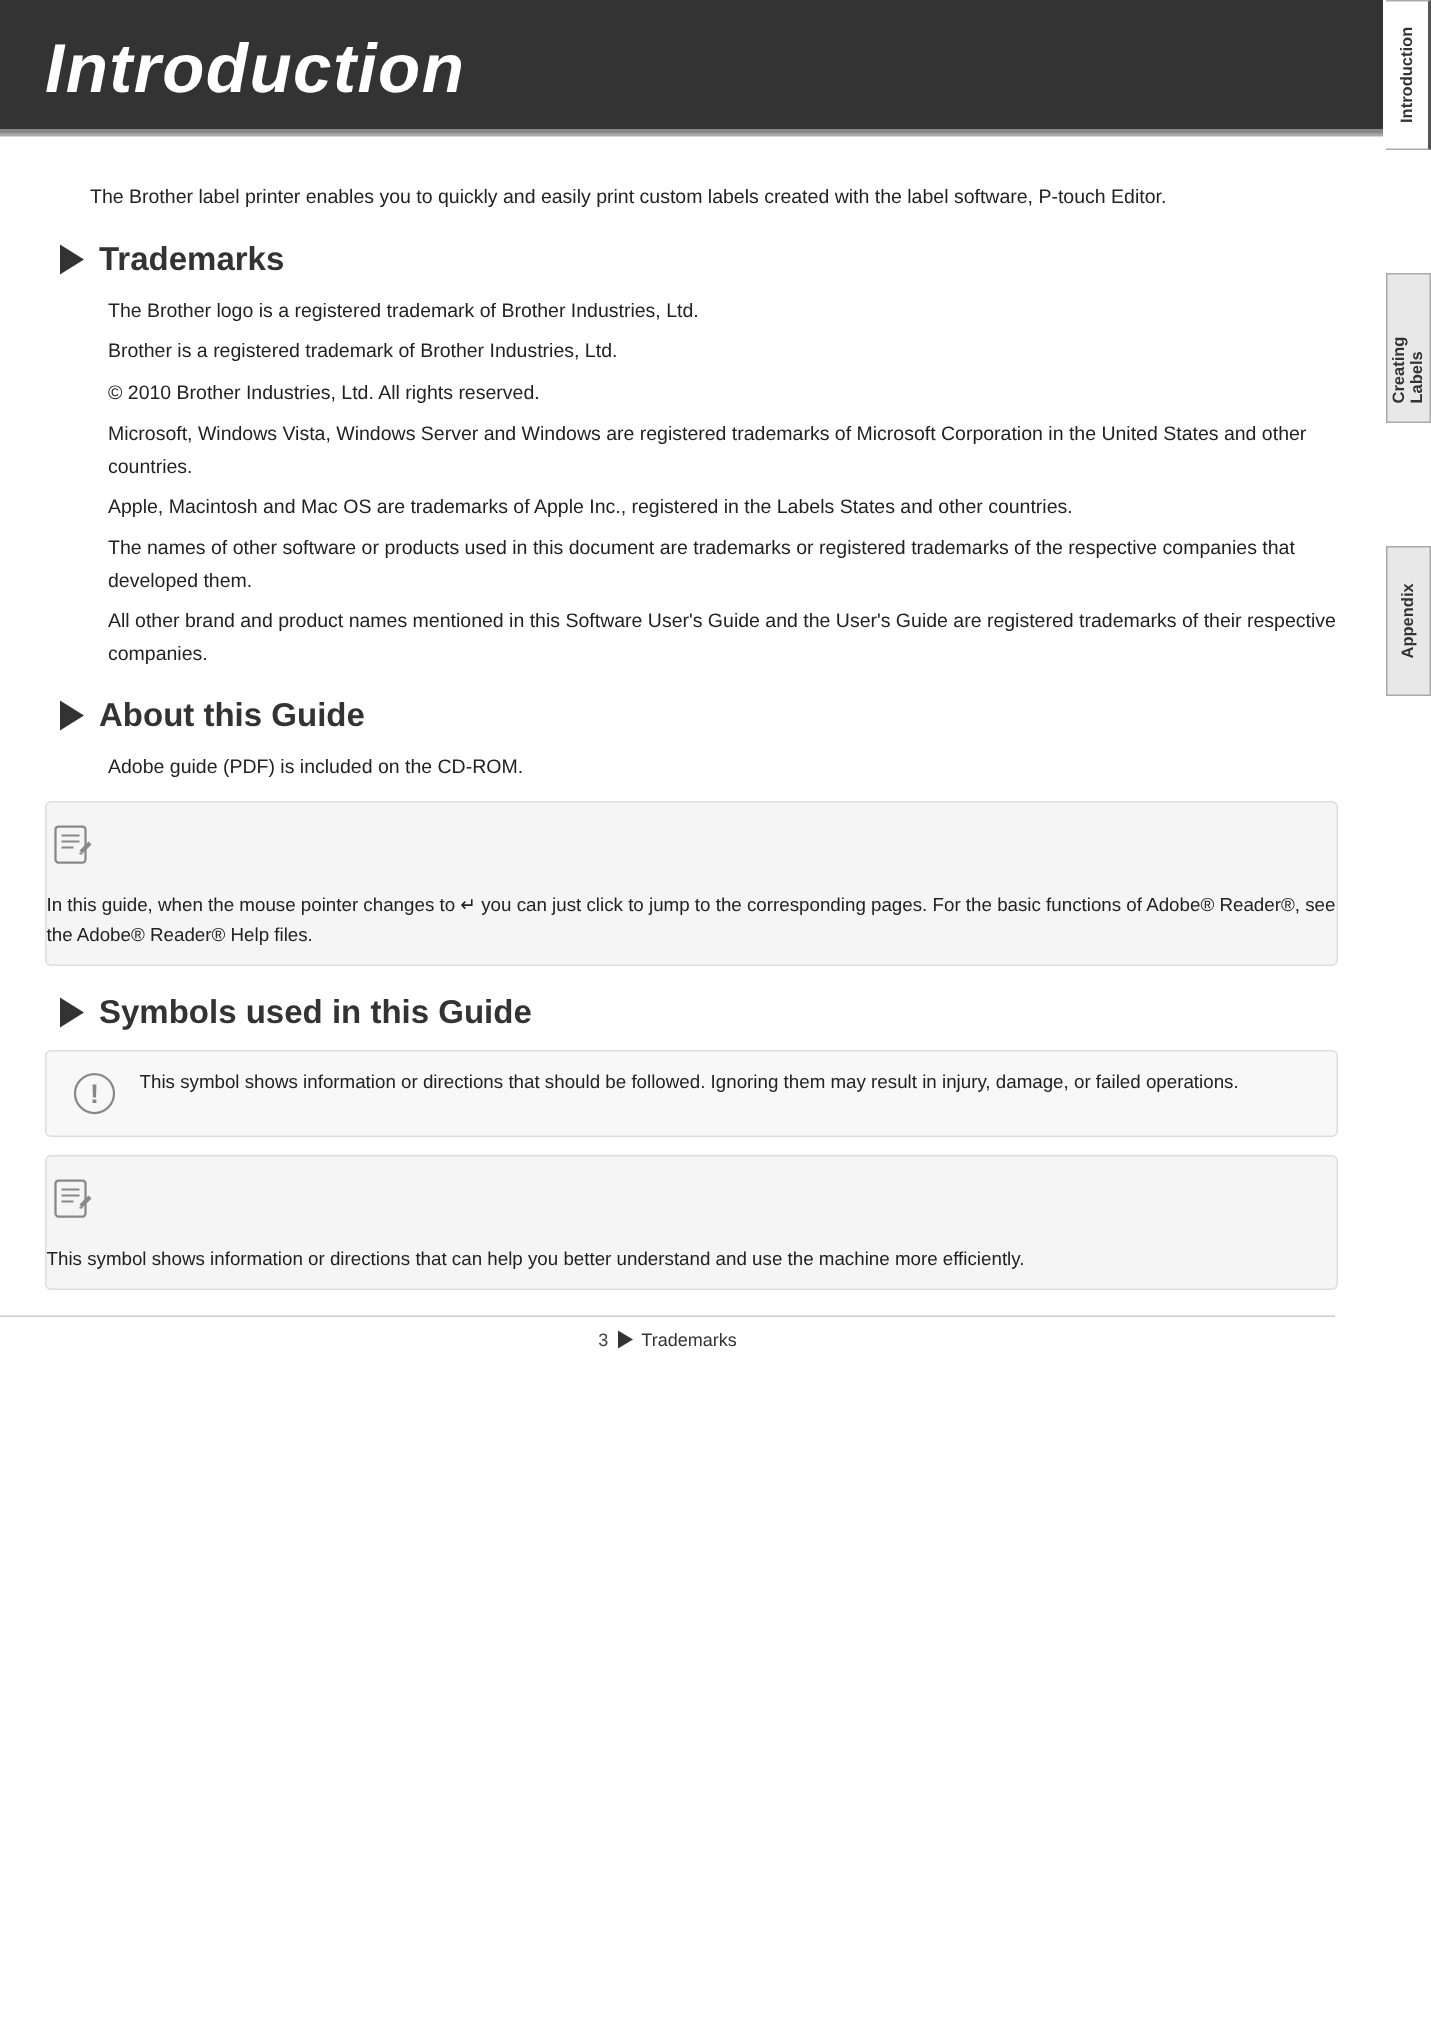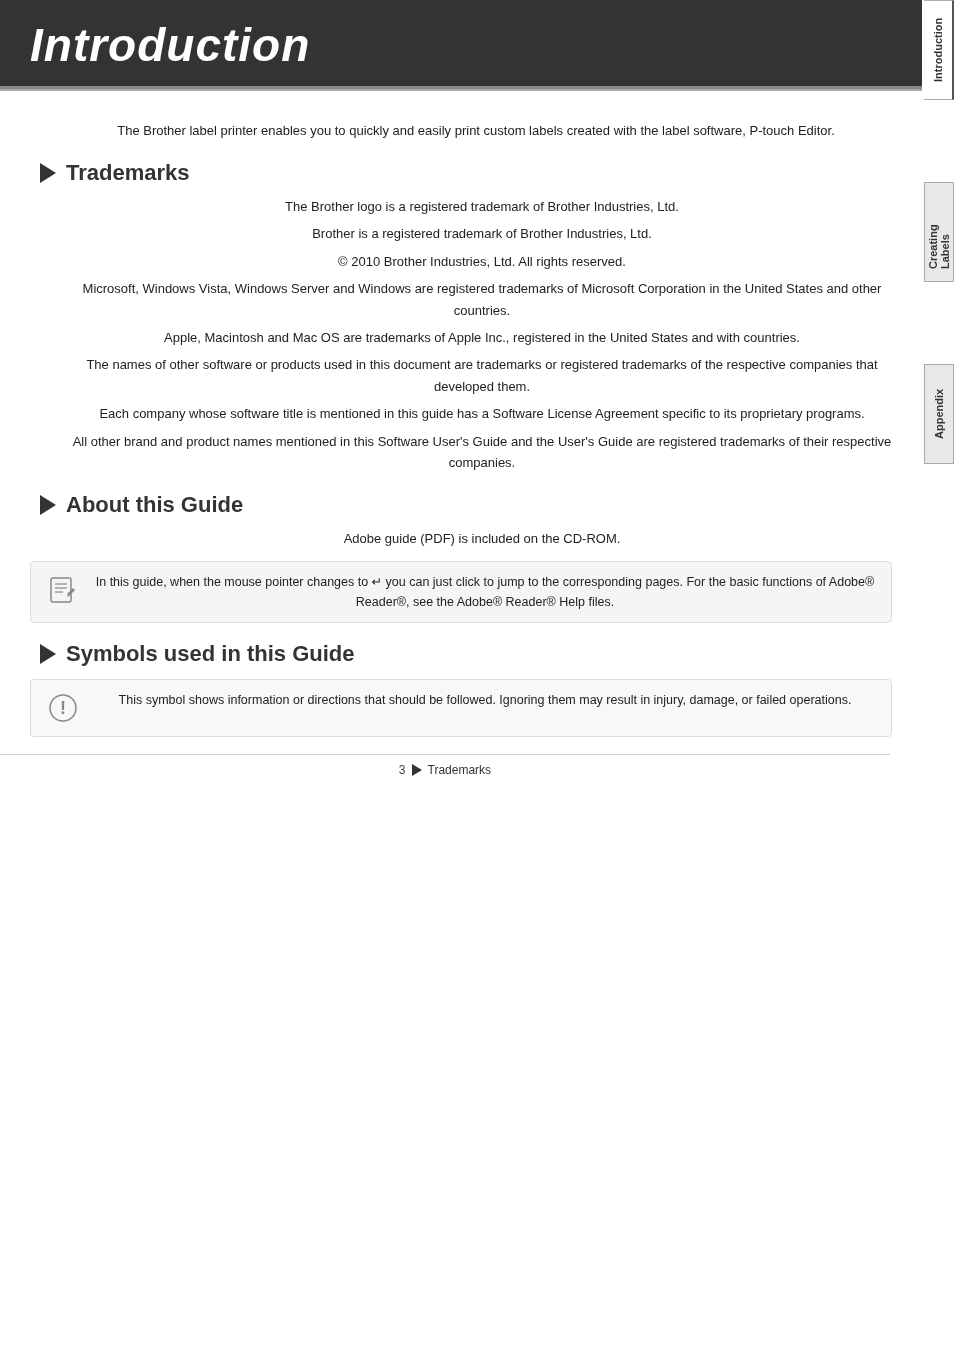--- a/index.html
+++ b/index.html
@@ -72,21 +72,20 @@
       color: #fff;
       font-size: 46px;
       font-weight: bold;
       font-style: italic;
       letter-spacing: 1px;
     }
 
     
     .content-body {
       padding: 16px 30px 40px 30px;
-      text-align: center;
     }
 
     .intro-paragraph {
       margin: 14px 0 18px 30px;
       line-height: 1.6;
       font-size: 13px;
     }
 
     
     .section-header {
@@ -118,23 +117,24 @@
       margin-bottom: 6px;
     }
 
     
     .note-box {
       display: flex;
       align-items: flex-start;
       background: #f5f5f5;
       border: 1px solid #ddd;
       border-radius: 4px;
-      padding: 10px 14px;
+      padding: 10px 0;
       margin: 12px 0 12px 0;
       gap: 12px;
+      flex-direction: column;
     }
     .note-icon {
       flex-shrink: 0;
       width: 36px;
       height: 36px;
       display: flex;
       align-items: center;
       justify-content: center;
     }
     .note-text {
@@ -201,23 +201,22 @@
 
     <div class="section-header">
       <div class="triangle-icon"></div>
       <span class="section-title">Trademarks</span>
     </div>
     <div class="section-body">
       <p>The Brother logo is a registered trademark of Brother Industries, Ltd.</p>
       <p>Brother is a registered trademark of Brother Industries, Ltd.</p>
       <p>© 2010 Brother Industries, Ltd. All rights reserved.</p>
       <p>Microsoft, Windows Vista, Windows Server and Windows are registered trademarks of Microsoft Corporation in the United States and other countries.</p>
-      <p>Apple, Macintosh and Mac OS are trademarks of Apple Inc., registered in the United States and with countries.</p>
+      <p>Apple, Macintosh and Mac OS are trademarks of Apple Inc., registered in the Labels States and other countries.</p>
       <p>The names of other software or products used in this document are trademarks or registered trademarks of the respective companies that developed them.</p>
-      <p>Each company whose software title is mentioned in this guide has a Software License Agreement specific to its proprietary programs.</p>
       <p>All other brand and product names mentioned in this Software User's Guide and the User's Guide are registered trademarks of their respective companies.</p>
     </div>
 
     <div class="section-header">
       <div class="triangle-icon"></div>
       <span class="section-title">About this Guide</span>
     </div>
     <div class="section-body">
       <p>Adobe guide (PDF) is included on the CD-ROM.</p>
     </div>
@@ -246,20 +245,33 @@
       <div class="note-icon">
 
         <svg width="32" height="32" viewBox="0 0 32 32">
           <circle cx="16" cy="16" r="13" fill="none" stroke="#888" stroke-width="1.5"></circle>
           <text x="16" y="22" text-anchor="middle" font-size="18" font-weight="bold" fill="#888">!</text>
         </svg>
       </div>
       <div class="note-text">This symbol shows information or directions that should be followed. Ignoring them may result in injury, damage, or failed operations.</div>
     </div>
 
+    <div class="note-box">
+      <div class="note-icon">
+        <svg width="32" height="32" viewBox="0 0 32 32">
+          <rect x="4" y="4" width="20" height="24" rx="2" ry="2" fill="none" stroke="#888" stroke-width="1.5"></rect>
+          <line x1="8" y1="10" x2="20" y2="10" stroke="#888" stroke-width="1.2"></line>
+          <line x1="8" y1="14" x2="20" y2="14" stroke="#888" stroke-width="1.2"></line>
+          <line x1="8" y1="18" x2="16" y2="18" stroke="#888" stroke-width="1.2"></line>
+          <polygon points="20,20 26,14 28,16 22,22" fill="#888"></polygon>
+          <line x1="20" y1="22" x2="22" y2="22" stroke="#888" stroke-width="1.2"></line>
+        </svg>
+      </div>
+      <div class="note-text">This symbol shows information or directions that can help you better understand and use the machine more efficiently.</div>
+    </div>
 
   </div>
 
   <div class="page-footer">
     <span>3</span>
     <div class="footer-triangle"></div>
     <span style="cursor:pointer; color:#333;">Trademarks</span>
   </div>
 
 </div>

